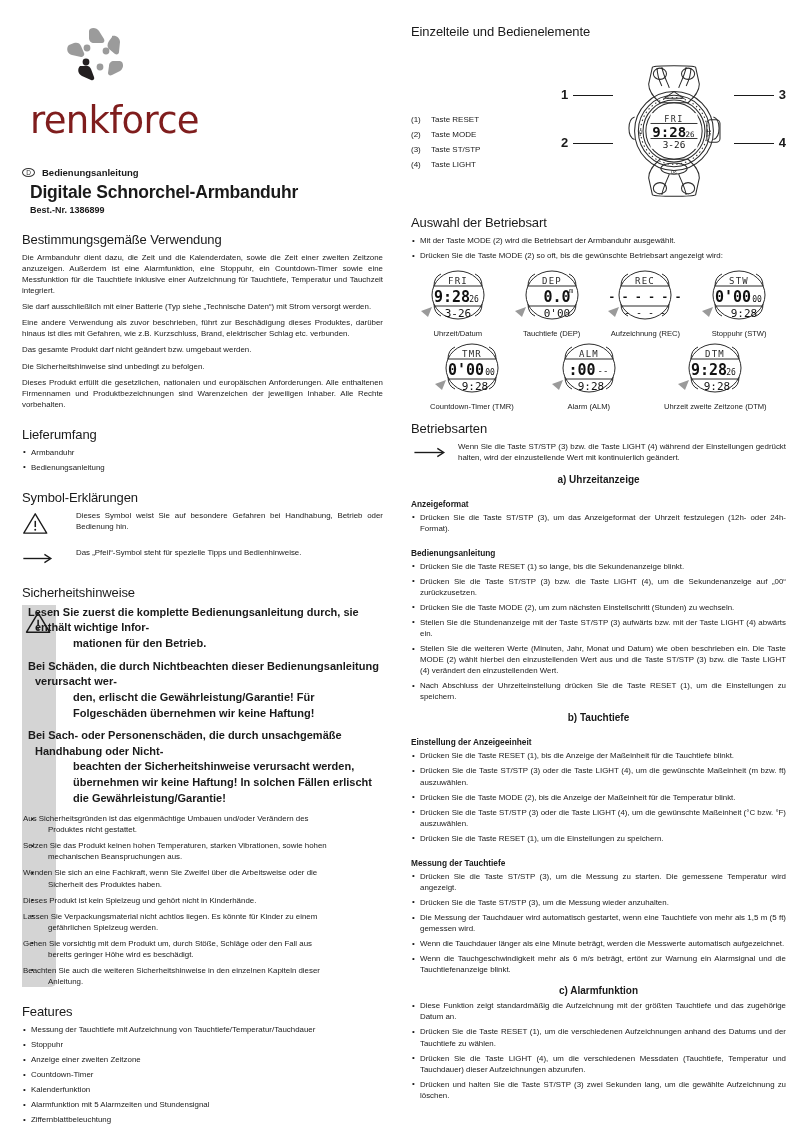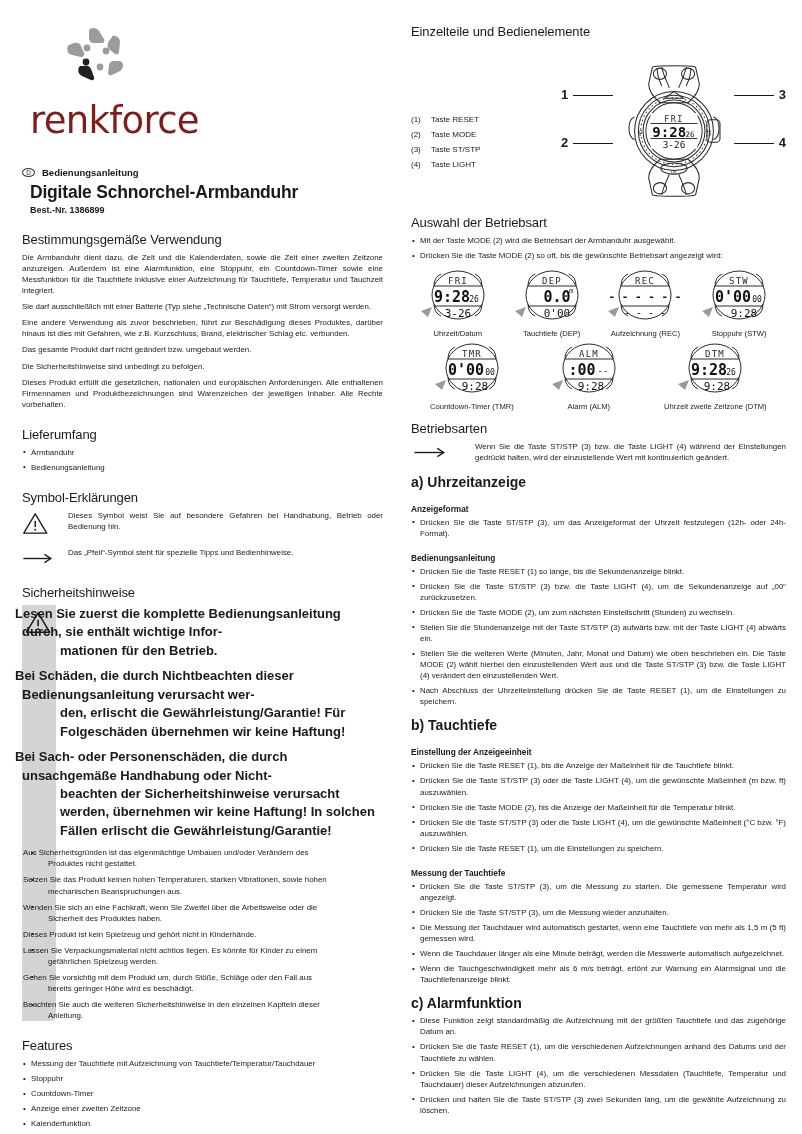--- a/index.html
+++ b/index.html
@@ -36,51 +36,51 @@
     font-size: 6.5px; line-height: 8px; text-align:center; color:#333;
     font-family:"Liberation Sans",sans-serif; display:inline-block;
   }
   .manual-label { font-size: 9.5px; font-weight: bold; }
   .best-nr { font-size: 9px; font-weight: bold; margin: 2px 0 0 8px; }
 
   h2 {
     font-size: 13px; font-weight: normal; margin: 17px 0 5px 0; letter-spacing: -0.1px;
   }
   h2.tight { margin-top: 14px; }
-  h3 { font-size: 14px; font-weight: bold; margin: 10px 0 4px 0; }
+  h3 { font-size: 10px; font-weight: bold; margin: 10px 0 4px 0; text-align: center; }
   h4 { font-size: 8.3px; font-weight: bold; margin: 14px 0 3px 0; }
 
   p.body, li.body {
     font-size: 7.9px; line-height: 1.40; margin: 0 0 5px 0; text-align: justify;
   }
   ul { list-style: none; margin: 0; padding: 0; }
   li.bullet {
     font-size: 7.9px; line-height: 1.40; margin: 0 0 4px 0;
     padding-left: 9px; position: relative; text-align: justify;
   }
   li.bullet::before {
     content: "\2022"; position: absolute; left: 1px; top: -0.5px; font-size: 8px;
   }
   li.nojust { text-align: left; }
 
   
-  .sym-row { display: flex; gap: 12px; align-items: flex-start; margin-bottom: 7px; }
+  .sym-row { display: flex; gap: 20px; align-items: flex-start; margin-bottom: 7px; }
   .sym-icon { flex: 0 0 34px; padding-top: 1px; }
   .sym-text { font-size: 7.9px; line-height: 1.40; text-align: justify; }
 
   
   .safety-wrap { position: relative; margin-top: 4px; }
   .safety-grey {
     position: absolute; left: 0; top: 0; width: 34px; height: 100%;
     background: #d4d4d4; border-radius: 0 0 5px 0;
   }
   .safety-inner { position: relative; padding-left: 0; }
   .safety-para {
-    font-size: 13px; font-weight: bold; line-height: 1.42;
-    margin: 0 0 7px 0; text-indent: -7px;
+    font-size: 11px; font-weight: bold; line-height: 1.42;
+    margin: 0 0 7px 0; padding-left: 13px; text-indent: -7px;
   }
   .safety-para .hang { display:block; padding-left: 38px; text-indent:0; }
   .safety-icon-abs { position: absolute; left: 3px; top: 6px; }
   .safety-bullets li {
     font-size: 7.9px; line-height: 1.40; margin: 0 0 5px 0;
     padding-left: 1px; position: relative;
   }
   .safety-bullets li::before {
     content: "\2022"; position: absolute; left: 9px; top: -0.5px; font-size: 8px;
   }
@@ -98,21 +98,21 @@
   .callout { position: absolute; font-size: 13px; font-weight: bold; }
   .callout-line { position: absolute; height: 0; border-top: 1.2px solid #1a1a1a; }
 
   
   .mode-grid { display: flex; gap: 0; margin-top: 8px; }
   .mode-cell { width: 95px; text-align: center; }
   .mode-caption { font-size: 7.6px; margin-top: 4px; }
   .lcd-holder { height: 56px; display:flex; align-items:flex-start; justify-content:center; }
 
   
-  .arrow-note { display: flex; gap: 26px; align-items: flex-start; margin: 4px 0 9px 2px; }
+  .arrow-note { display: flex; gap: 9px; align-items: flex-start; margin: 4px 0 9px 2px; }
   .arrow-note .txt { font-size: 7.9px; line-height: 1.42; text-align: justify; }
 
   .mode-row2 { margin-top: 4px; }
 </style>
 </head>
 <body>
 
 <div class="page">
 
   <div class="col left">
@@ -236,22 +236,22 @@
             <span class="ind">Anleitung.</span>
           </li>
         </ul>
       </div>
     </div>
 
     <h2>Features</h2>
     <ul>
       <li class="bullet nojust">Messung der Tauchtiefe mit Aufzeichnung von Tauchtiefe/Temperatur/Tauchdauer</li>
       <li class="bullet nojust">Stoppuhr</li>
+      <li class="bullet nojust">Anzeige einer zweiten Zeitzone</li>
       <li class="bullet nojust">Countdown-Timer</li>
-      <li class="bullet nojust">Anzeige einer zweiten Zeitzone</li>
       <li class="bullet nojust">Kalenderfunktion</li>
       <li class="bullet nojust">Alarmfunktion mit 5 Alarmzeiten und Stundensignal</li>
       <li class="bullet nojust">Ziffernblattbeleuchtung</li>
     </ul>
   </div>
 
   <div class="col right">
 
     <h2 style="margin-top:6px">Einzelteile und Bedienelemente</h2>
 

